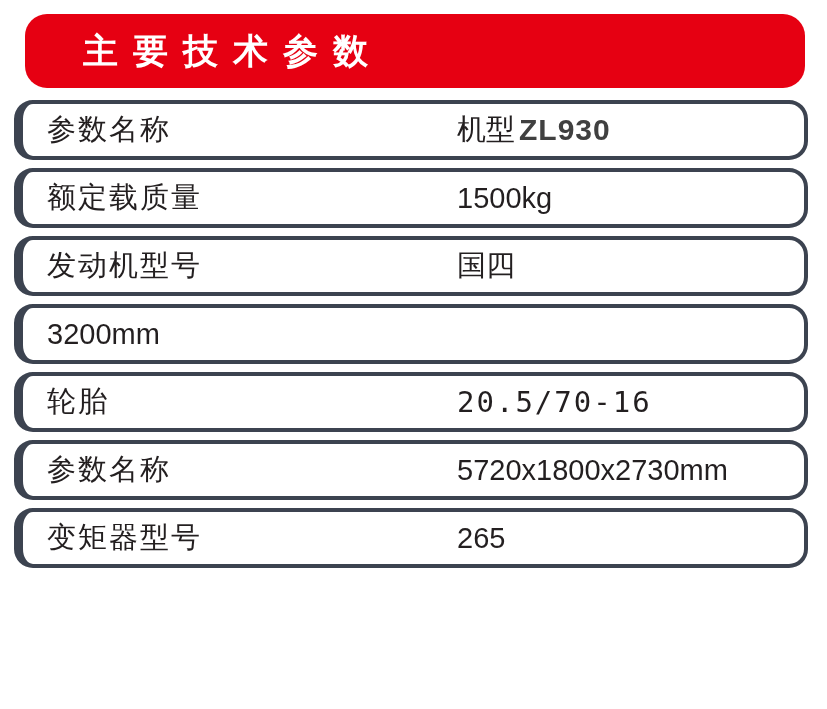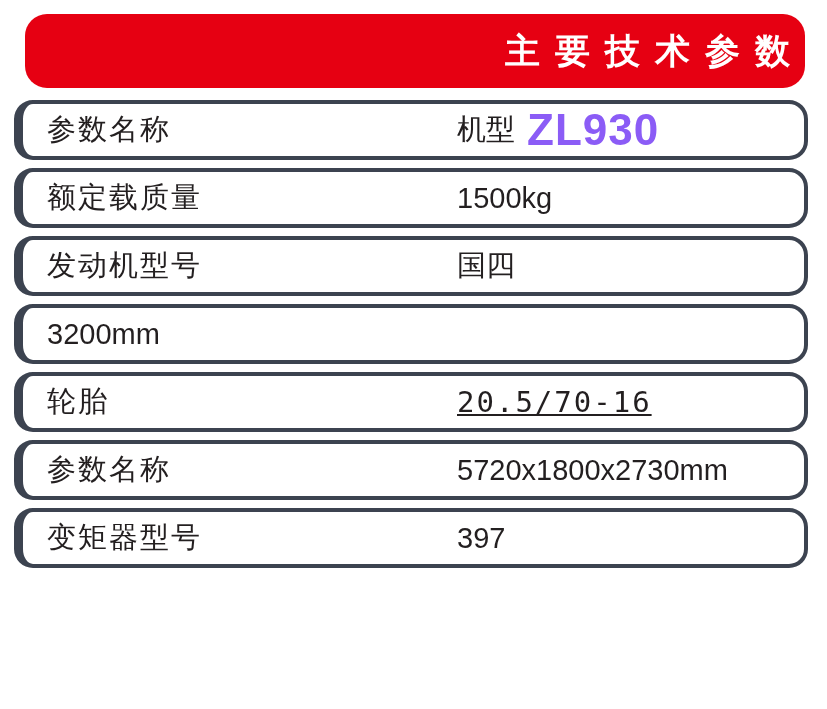--- a/index.html
+++ b/index.html
@@ -15,26 +15,26 @@
     left: 25px;
     top: 14px;
     width: 780px;
     height: 74px;
     background: #e60012;
     border-radius: 22px;
   }
   .banner-title {
     display: block;
     line-height: 74px;
+    padding-left: 58px;
     font-size: 35px;
     font-weight: bold;
     color: #ffffff;
     letter-spacing: 15px;
     white-space: nowrap;
-    text-align: right;
   }
   .rows {
     position: absolute;
     left: 14px;
     top: 100px;
     width: 794px;
     display: flex;
     flex-direction: column;
     gap: 8px;
   }
@@ -55,30 +55,29 @@
     color: #231f20;
     letter-spacing: 2px;
     white-space: nowrap;
   }
   .row-value {
     font-size: 29px;
     color: #231f20;
     white-space: nowrap;
   }
   .model {
-    font-size: 44px;
+    font-size: 30px;
     font-weight: bold;
-    color: #8b5cf6;
-    margin-left: 12px;
+    color: #404040;
+    margin-left: 4px;
     letter-spacing: 1px;
   }
   .mono {
     font-family: "DejaVu Sans Mono", monospace;
     letter-spacing: 2px;
-    text-decoration: underline;
   }
 </style>
 </head>
 <body>
 
 <div class="banner">
   <span class="banner-title">主要技术参数</span>
 </div>
 
 <div class="rows">
@@ -109,17 +108,17 @@
     <span class="row-value mono">20.5/70-16</span>
   </div>
 
   <div class="row">
     <span class="row-label">参数名称</span>
     <span class="row-value">5720x1800x2730mm</span>
   </div>
 
   <div class="row">
     <span class="row-label">变矩器型号</span>
-    <span class="row-value">397</span>
+    <span class="row-value">265</span>
   </div>
 
 
 </div>
 
 </body></html>

